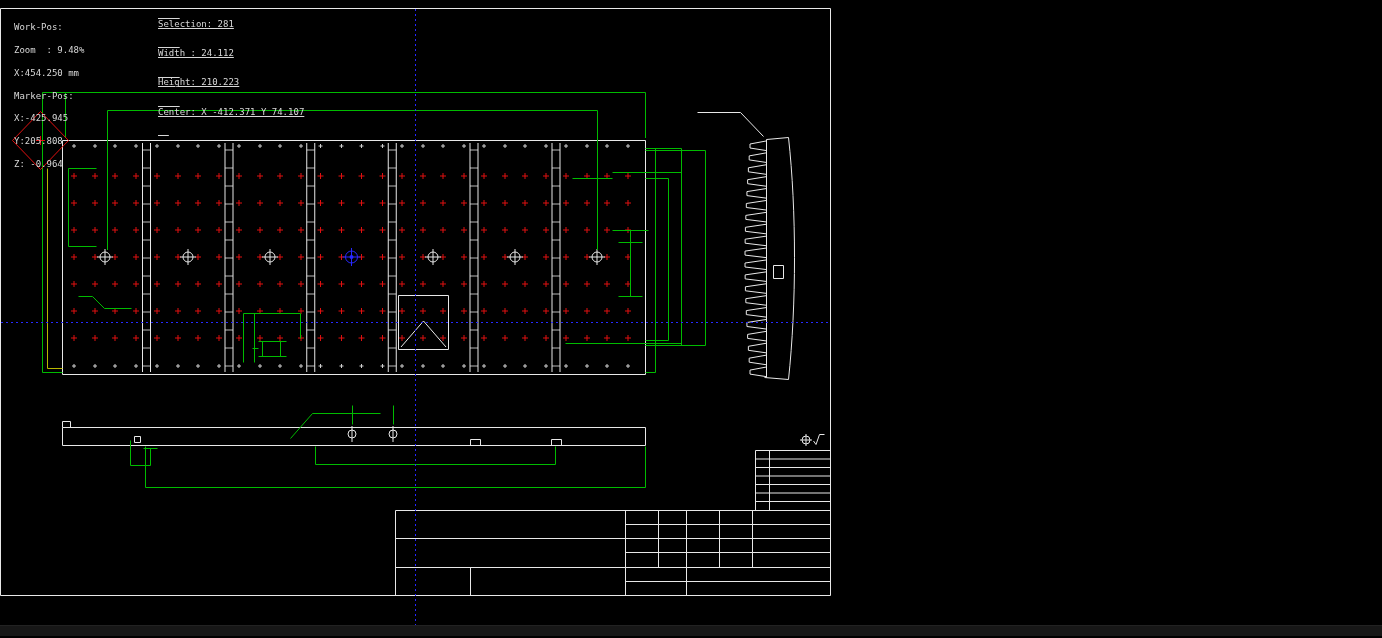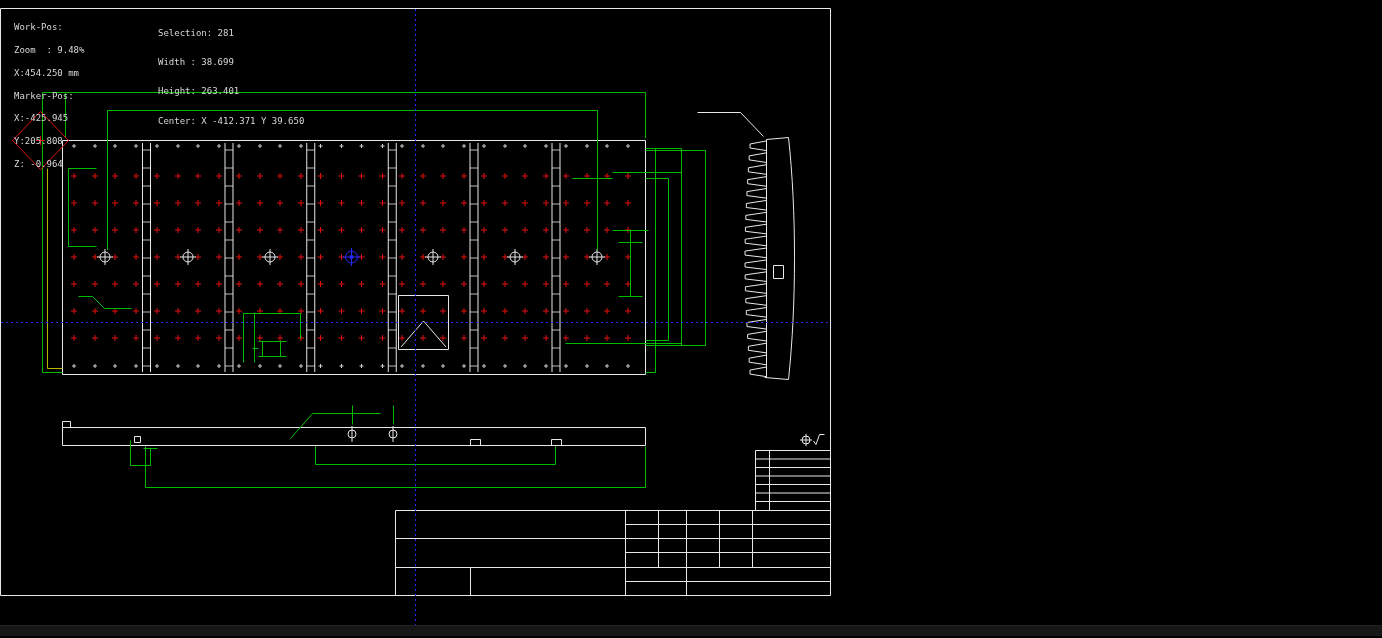--- a/index.html
+++ b/index.html
@@ -7,21 +7,21 @@
           font-family:"DejaVu Sans Mono","Liberation Mono",monospace;}
   svg{position:absolute;left:0;top:0;}
   svg *{vector-effect:non-scaling-stroke;}
   .w{stroke:#e8e8e8;fill:none;stroke-width:1;}
   .g{stroke:#00bb00;fill:none;stroke-width:1;}
   .r{stroke:#e01010;fill:none;stroke-width:1;}
   .y{stroke:#b8b800;fill:none;stroke-width:1;}
   .axis{stroke:#2828ff;fill:none;stroke-width:1;stroke-dasharray:2 3;}
   .status{position:absolute;color:#d8d8d8;font-size:9px;z-index:5;white-space:pre;}
   .status-left{left:14px;top:9px;line-height:7.6px;}
-  .status-right{left:158px;top:9px;line-height:9.8px;}
+  .status-right{left:158px;top:0;line-height:9.8px;text-decoration:underline;}
   .taskbar{position:absolute;left:0;bottom:0;width:100%;height:10px;background:#171717;border-top:1px solid #222;}
 </style>
 </head>
 <body>
 
 <div class="screen">
 
   <svg width="1382" height="638">
 
     <g>
@@ -172,19 +172,19 @@
     <div>Work-Pos:</div>
     <div>Zoom  : 9.48%</div>
     <div>X:454.250 mm</div>
     <div>Marker-Pos:</div>
     <div>X:-425.945</div>
     <div>Y:205.808</div>
     <div>Z: -0.964</div>
   </div>
   <div class="status status-right">
     <div>Selection: 281</div>
-    <div>Width : 38.699</div>
-    <div>Height: 263.401</div>
-    <div>Center: X -412.371 Y 39.650</div>
+    <div>Width : 24.112</div>
+    <div>Height: 210.223</div>
+    <div>Center: X -412.371 Y 74.107</div>
   </div>
 
   <div class="taskbar"></div>
 </div>
 
 </body></html>

